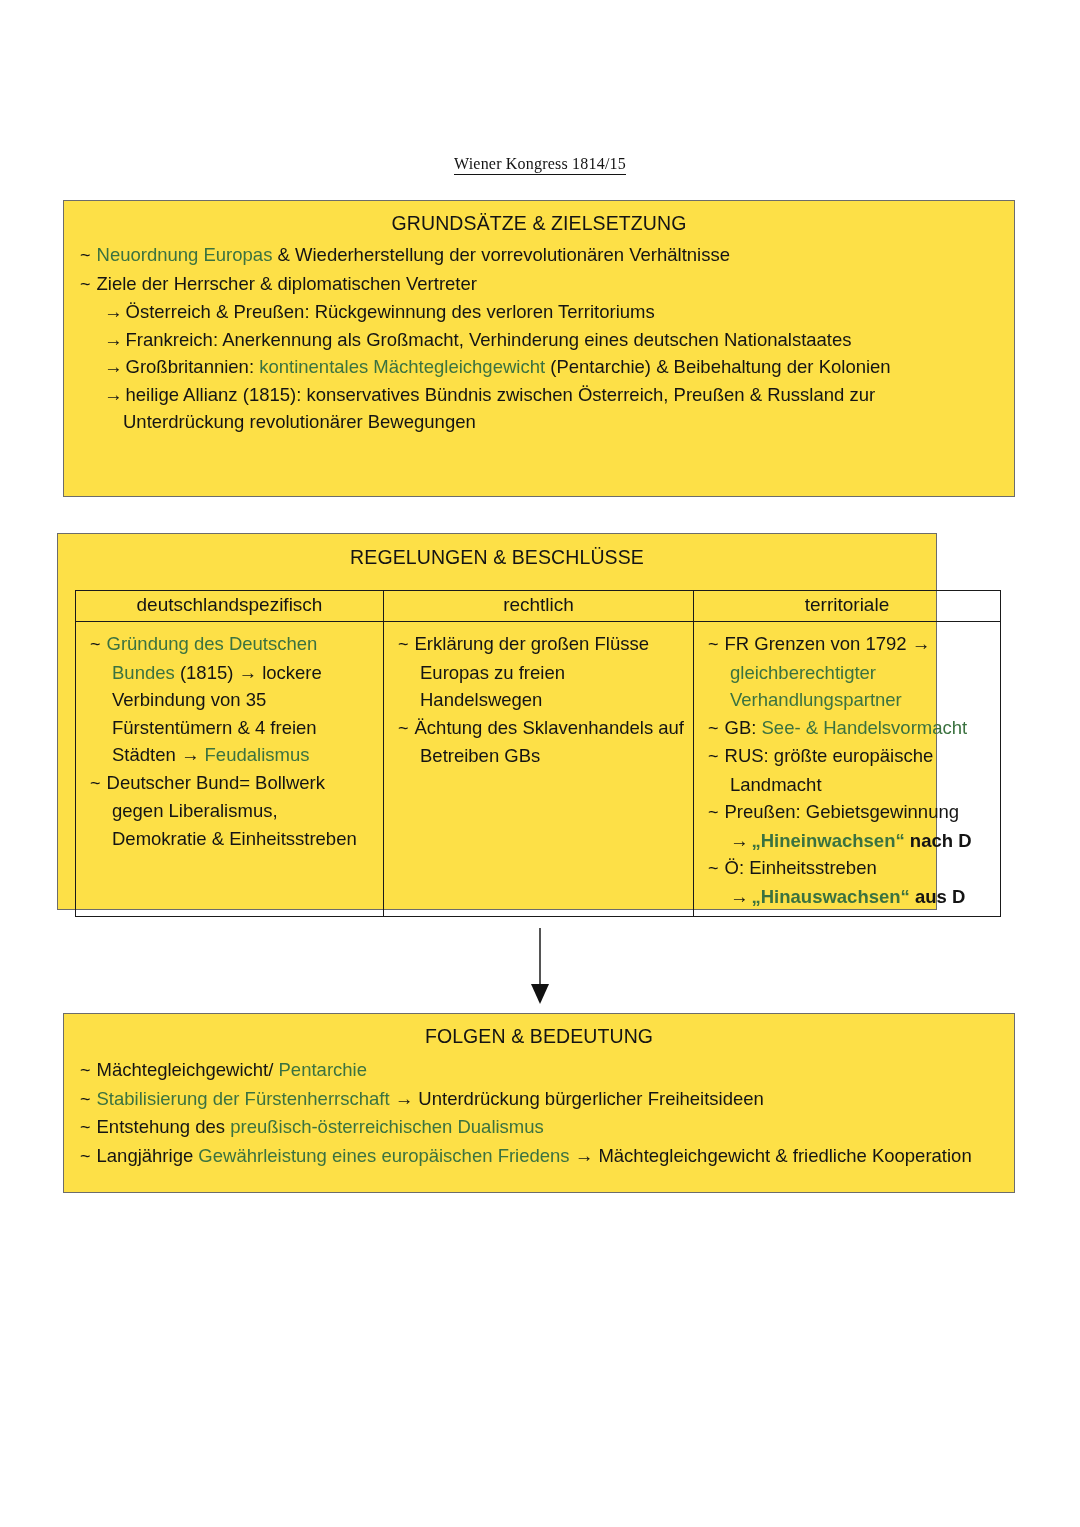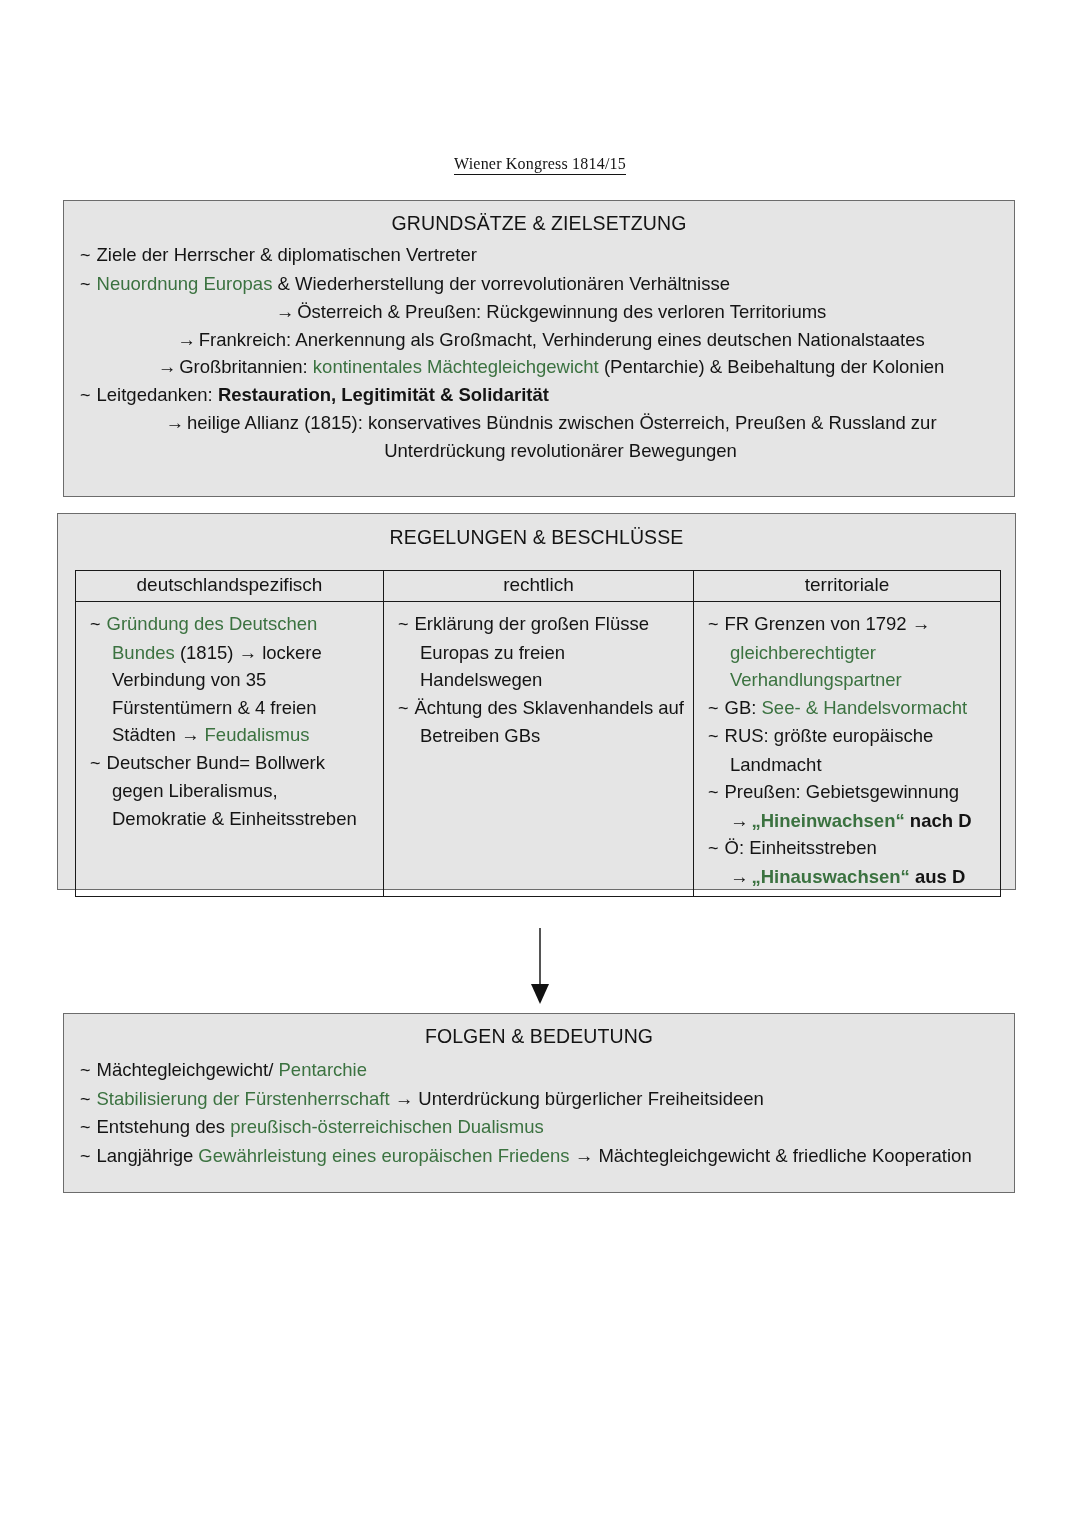--- a/index.html
+++ b/index.html
@@ -38,21 +38,21 @@
   .doc-title span {
     border-bottom: 1px solid #141414;
     padding-bottom: 2px;
     font-variant-numeric: oldstyle-nums;
   }
 
   
   .box {
     position: absolute;
     border: 1.6px solid #6c6c6c;
-    background: #e5e5e5;
+    background: #fde047;
     box-sizing: border-box;
   }
   .box-title {
     text-align: center;
     font-size: 19.5px;
     color: #141414;
     letter-spacing: 0.1px;
     margin: 11px 0 6px 0;
   }
 
@@ -67,21 +67,20 @@
     color: #141414;
     white-space: normal;
   }
   .line.lvl1 {
     padding-left: 14px;
     text-indent: -14px;
   }
   .line.lvl2 {
     padding-left: 43px;
     text-indent: -19px;
-    text-align: center;
   }
   .tilde {
     font-size: 18px;
     padding-right: 6px;
   }
   .arrow {
     padding-right: 3px;
   }
   .g { color: #3b7240; }
   .b { font-weight: bold; }
@@ -90,22 +89,22 @@
   #box-grundsaetze {
     left: 63px;
     top: 200px;
     width: 952px;
     height: 297px;
   }
 
   
   #box-regelungen {
     left: 57px;
-    top: 513px;
-    width: 959px;
+    top: 533px;
+    width: 880px;
     height: 377px;
   }
   #box-regelungen .box-title { margin: 12px 0 8px 0; }
 
   .table {
     position: absolute;
     left: 17px;
     top: 41px;
     width: 925px;
     height: 318px;
@@ -170,26 +169,25 @@
 
 <div class="page">
 
   <div class="doc-title">
     <span>Wiener Kongress 1814/15</span>
   </div>
 
   <div class="box" id="box-grundsaetze">
     <div class="box-title">GRUNDSÄTZE &amp; ZIELSETZUNG</div>
     <div class="lines" id="lines-grundsaetze">
+        <span class="line lvl1"><span class="tilde">~</span><span class="g">Neuordnung Europas</span><span> &amp; Wiederherstellung der vorrevolutionären Verhältnisse</span></span>
         <span class="line lvl1"><span class="tilde">~</span><span>Ziele der Herrscher &amp; diplomatischen Vertreter</span></span>
-        <span class="line lvl1"><span class="tilde">~</span><span class="g">Neuordnung Europas</span><span> &amp; Wiederherstellung der vorrevolutionären Verhältnisse</span></span>
         <span class="line lvl2"><span class="arrow">→</span><span>Österreich &amp; Preußen: Rückgewinnung des verloren Territoriums</span></span>
         <span class="line lvl2"><span class="arrow">→</span><span>Frankreich: Anerkennung als Großmacht, Verhinderung eines deutschen Nationalstaates</span></span>
         <span class="line lvl2"><span class="arrow">→</span><span>Großbritannien: </span><span class="g">kontinentales Mächtegleichgewicht</span><span> (Pentarchie) &amp; Beibehaltung der Kolonien</span></span>
-        <span class="line lvl1"><span class="tilde">~</span><span>Leitgedanken: </span><span class="b">Restauration, Legitimität &amp; Solidarität</span></span>
         <span class="line lvl2"><span class="arrow">→</span><span>heilige Allianz (1815): konservatives Bündnis zwischen Österreich, Preußen &amp; Russland zur Unterdrückung revolutionärer Bewegungen</span></span>
       </div>
   </div>
 
   <div class="box" id="box-regelungen">
     <div class="box-title">REGELUNGEN &amp; BESCHLÜSSE</div>
     <table class="table">
       <thead>
         <tr>
           <th class="col-a">deutschlandspezifisch</th>

